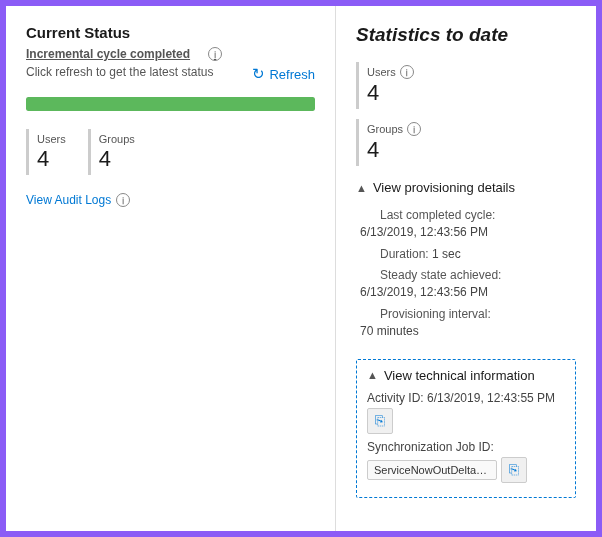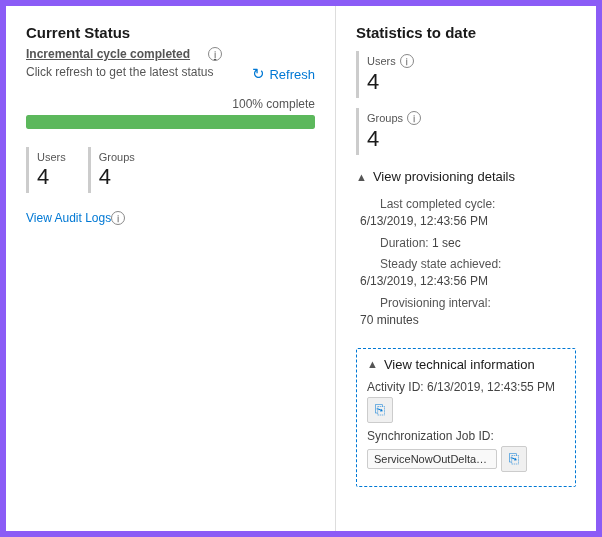--- a/index.html
+++ b/index.html
@@ -125,24 +125,25 @@
       border-radius: 50%;
       border: 1px solid #888;
       color: #888;
       font-size: 9px;
       font-weight: bold;
       cursor: pointer;
       flex-shrink: 0;
     }
     
     .stats-title {
-      font-size: 15px;
+      font-size: 19px;
       font-weight: 600;
       color: #1a1a1a;
-      margin-bottom: 10px;
+      margin-bottom: 16px;
+      font-style: italic;
     }
     .right-stat-box {
       border-left: 3px solid #ccc;
       padding: 3px 14px 3px 8px;
       margin-bottom: 10px;
     }
     .right-stat-label {
       font-size: 11px;
       color: #555;
       margin-bottom: 1px;
@@ -253,36 +254,35 @@
       <span class="info-icon">ℹ</span>
     </div>
     <div class="click-refresh-row">
       <span class="click-refresh-text">Click refresh to get the latest status</span>
       <button class="refresh-btn">
         <span class="refresh-icon">↻</span>
         <span>Refresh</span>
       </button>
     </div>
     <div class="progress-section">
-      <div class="progress-label">100% complete</div>
       <div class="progress-bar-bg">
         <div class="progress-bar-fill" style="width:100%"></div>
       </div>
     </div>
     <div class="stats-row">
       <div class="stat-box">
         <div class="stat-label">Users</div>
         <div class="stat-value">4</div>
       </div>
       <div class="stat-box">
         <div class="stat-label">Groups</div>
         <div class="stat-value">4</div>
       </div>
     </div>
-    <div style="display:flex;align-items:center;">
+    <div style="display:flex;align-items:center;gap:5px;">
       <a class="audit-link" href="#">
         <span>View Audit Logs</span>
       </a>
       <span class="info-icon">ℹ</span>
     </div>
   </div>
 
   <div class="right-panel">
     <div class="stats-title">Statistics to date</div>
 

